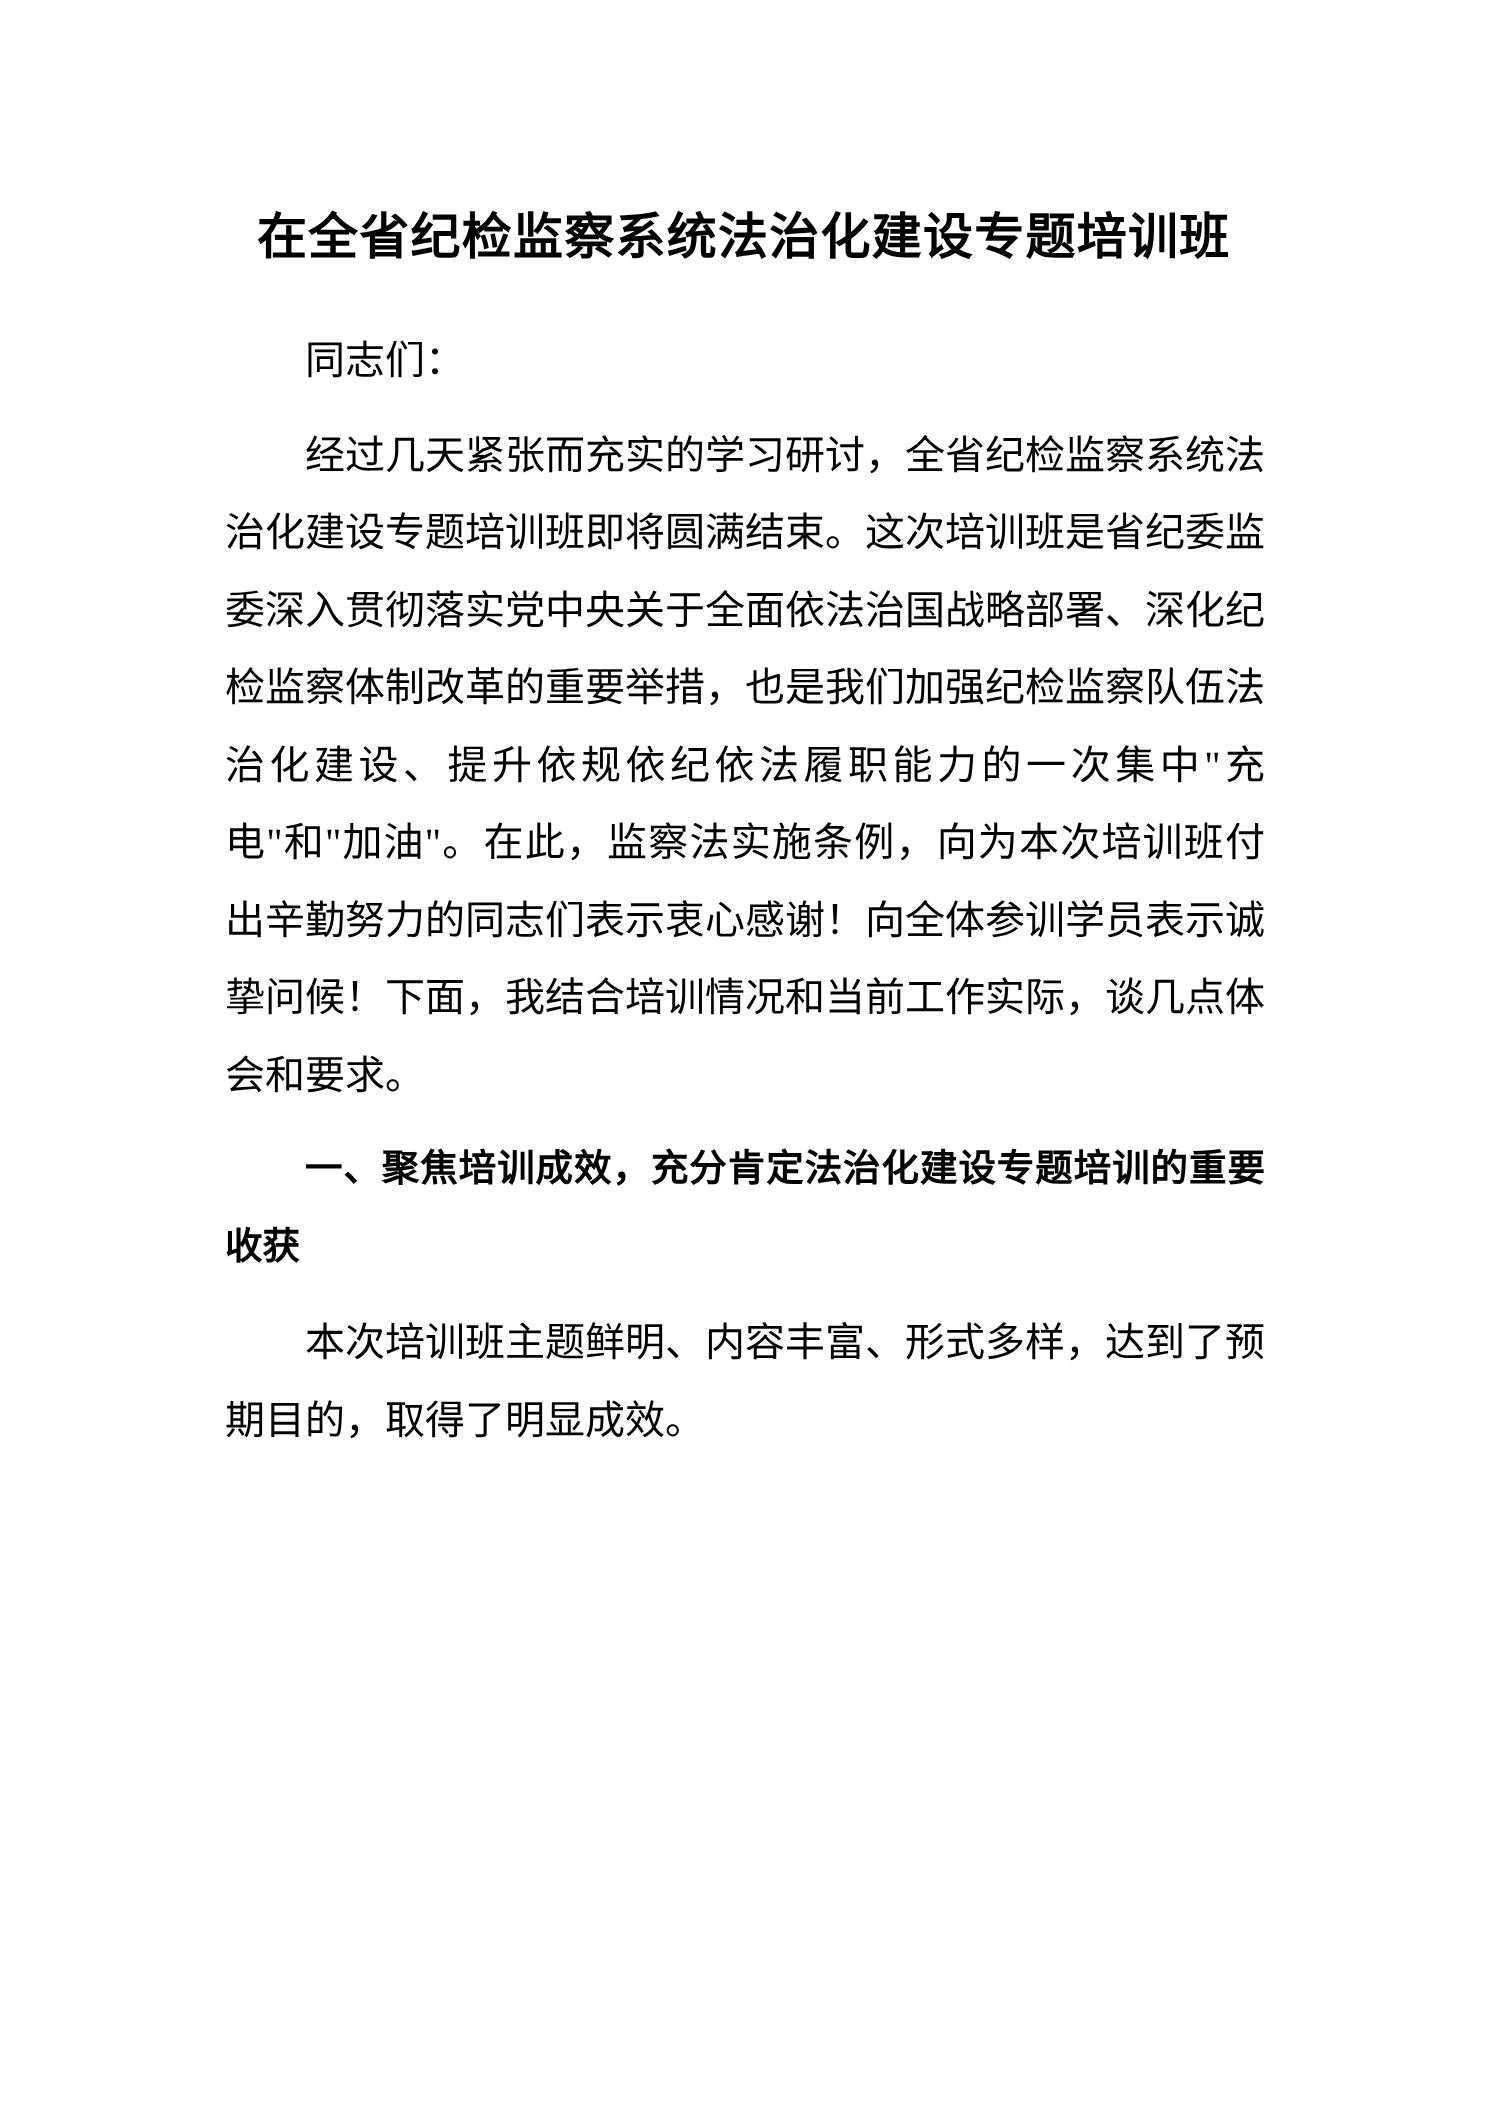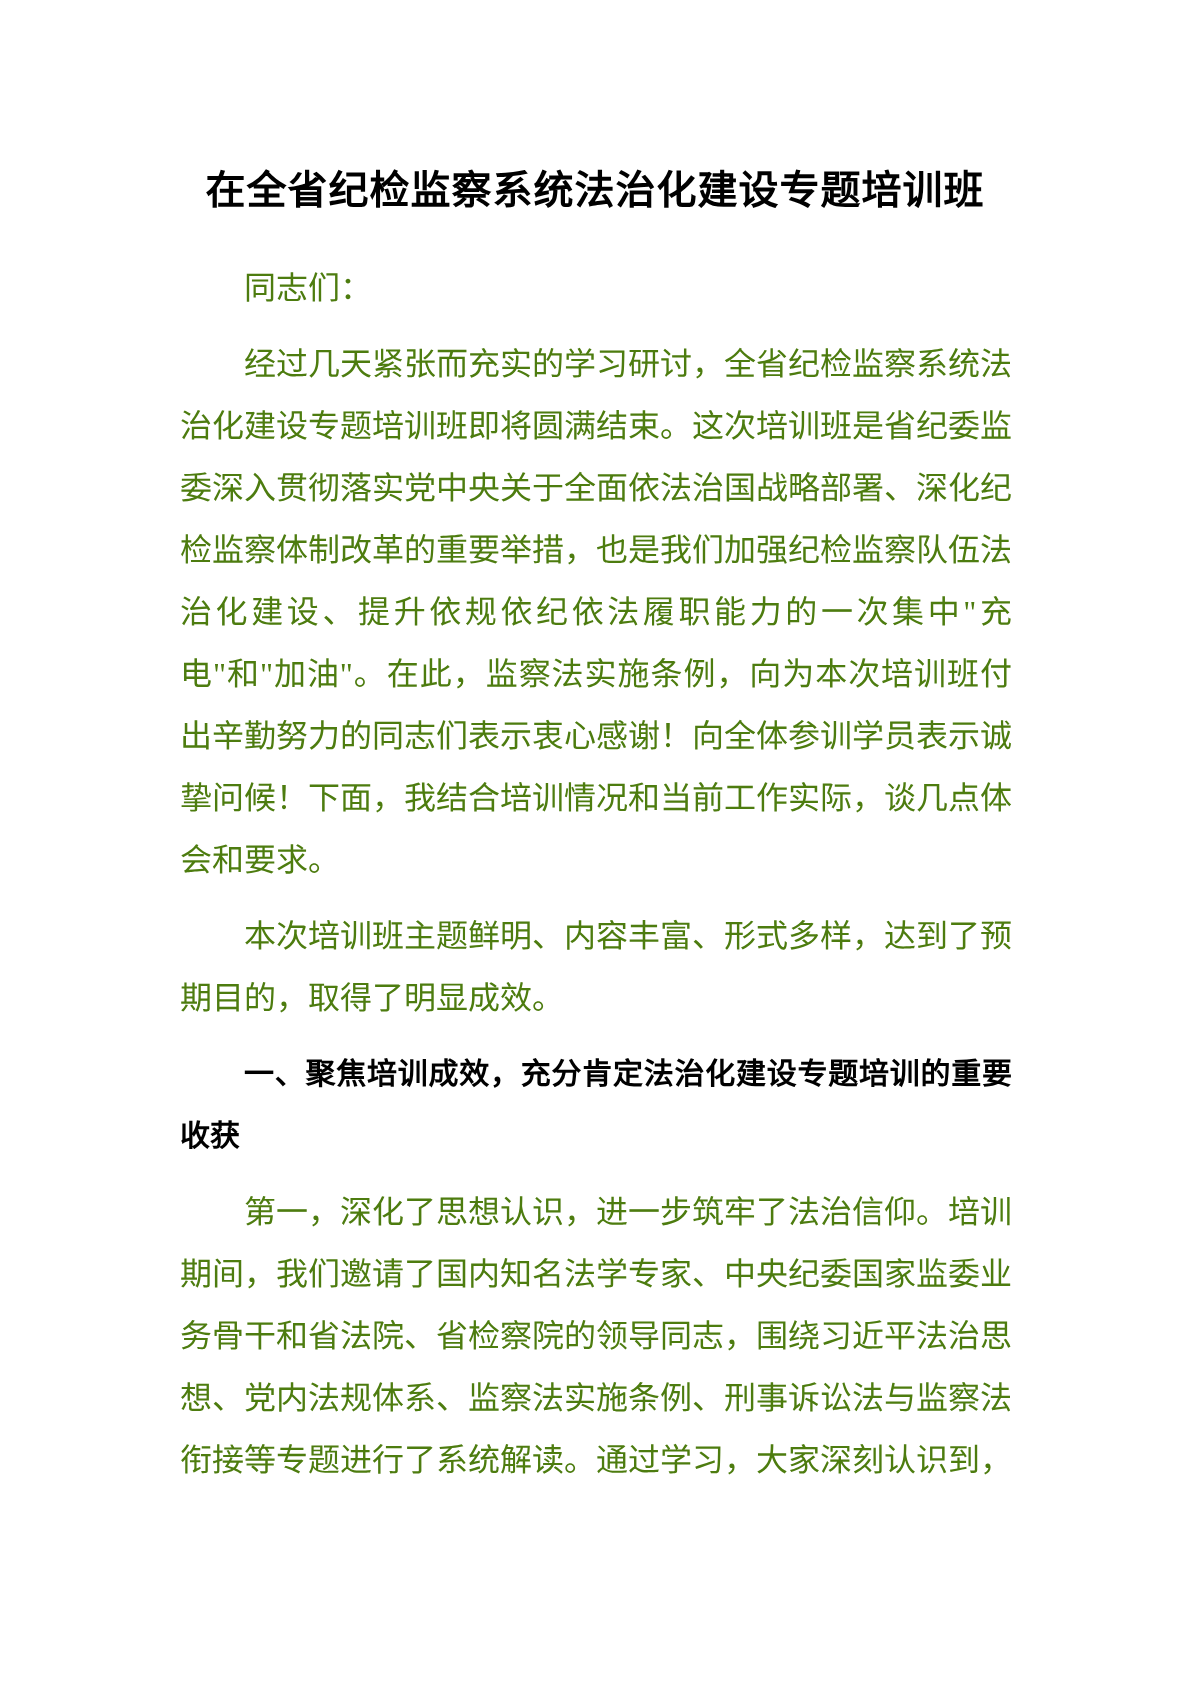--- a/index.html
+++ b/index.html
@@ -30,21 +30,21 @@
     display: block;
     text-align: center;
   }
   .doc-body {
     margin: 22px 178px 0 180px;
   }
   .para {
     margin: 0 0 14px 0;
     font-size: 32px;
     line-height: 62px;
-    color: #4d7c0f;
+    color: #000000;
     font-weight: 400;
     text-align: justify;
     text-justify: inter-ideograph;
     text-indent: 64px;
   }
   .para.heading {
     font-family: "Liberation Serif", serif;
     font-weight: 700;
     font-size: 30px;
     color: #000000;
@@ -53,17 +53,16 @@
 </head>
 <body>
 
 <div class="page">
   <h1 class="title">
     <span class="title-line">在全省纪检监察系统法治化建设专题培训班</span>
   </h1>
   <div class="doc-body">
       <p class="para">同志们：</p>
       <p class="para">经过几天紧张而充实的学习研讨，全省纪检监察系统法治化建设专题培训班即将圆满结束。这次培训班是省纪委监委深入贯彻落实党中央关于全面依法治国战略部署、深化纪检监察体制改革的重要举措，也是我们加强纪检监察队伍法治化建设、提升依规依纪依法履职能力的一次集中"充电"和"加油"。在此，监察法实施条例，向为本次培训班付出辛勤努力的同志们表示衷心感谢！向全体参训学员表示诚挚问候！下面，我结合培训情况和当前工作实际，谈几点体会和要求。</p>
+      <p class="para heading">一、聚焦培训成效，充分肯定法治化建设专题培训的重要收获</p>
       <p class="para">本次培训班主题鲜明、内容丰富、形式多样，达到了预期目的，取得了明显成效。</p>
-      <p class="para heading">一、聚焦培训成效，充分肯定法治化建设专题培训的重要收获</p>
-      <p class="para">第一，深化了思想认识，进一步筑牢了法治信仰。培训期间，我们邀请了国内知名法学专家、中央纪委国家监委业务骨干和省法院、省检察院的领导同志，围绕习近平法治思想、党内法规体系、监察法实施条例、刑事诉讼法与监察法衔接等专题进行了系统解读。通过学习，大家深刻认识到，</p>
     </div>
 </div>
 
 </body></html>

